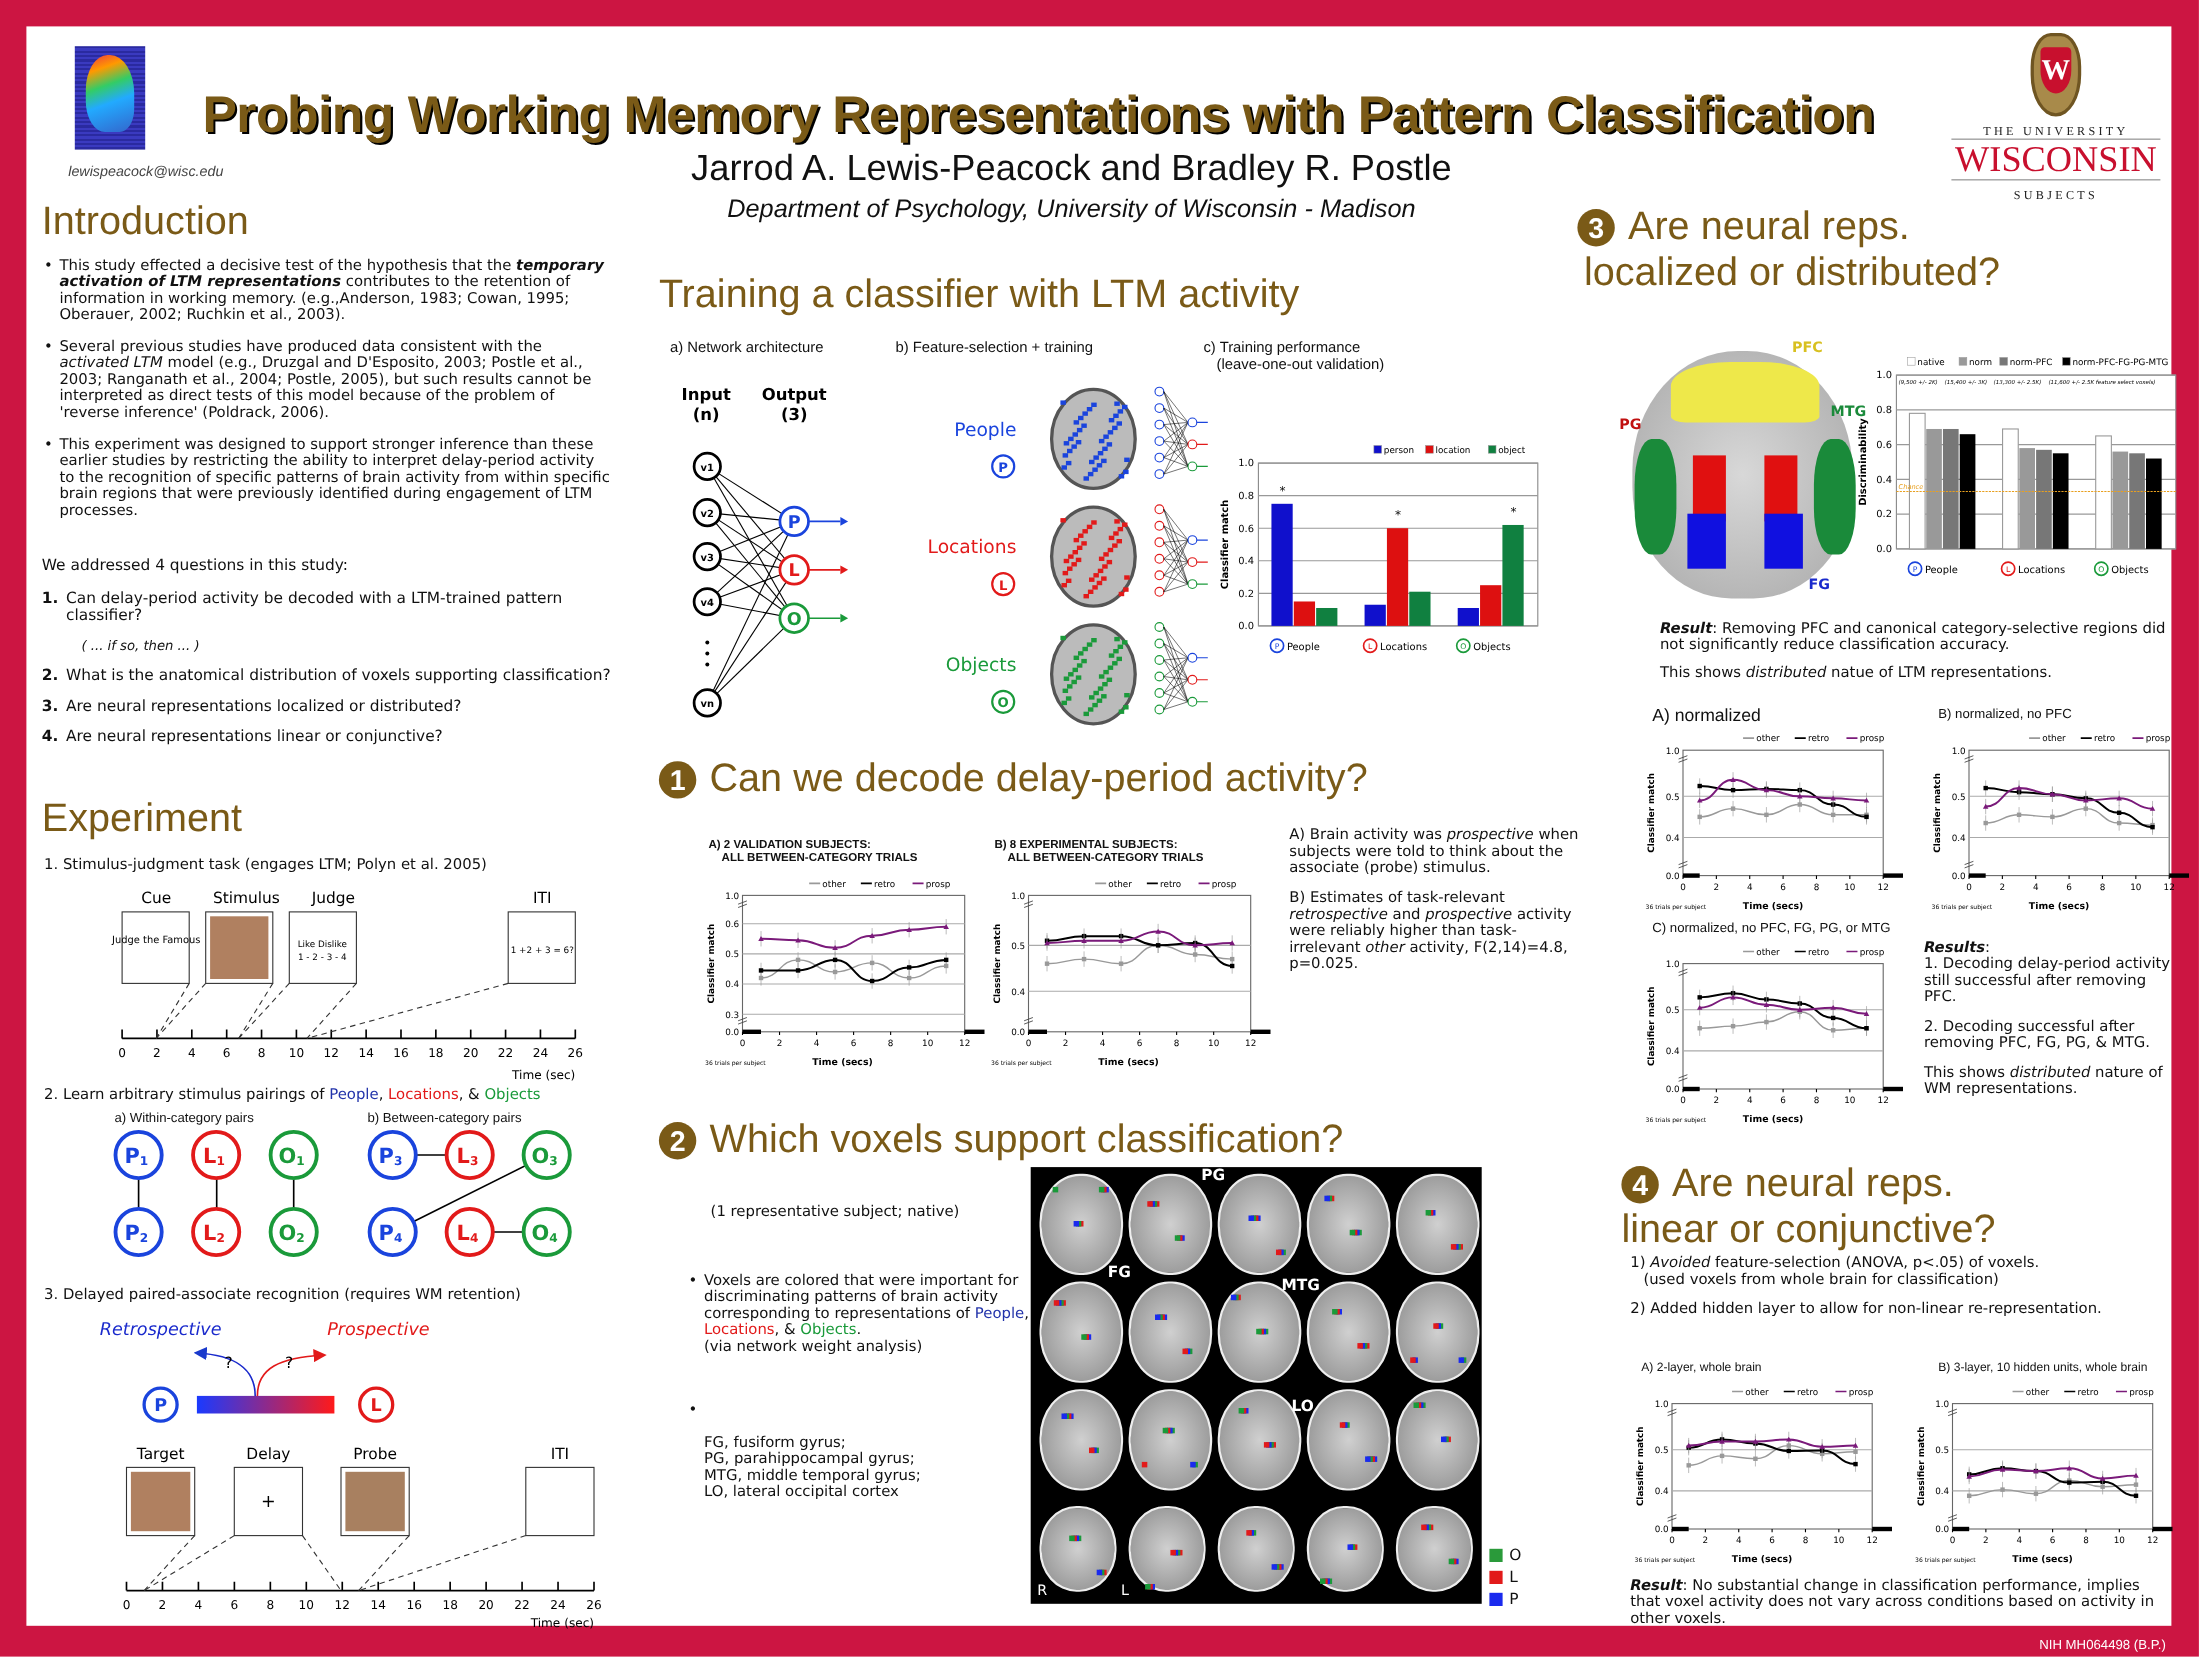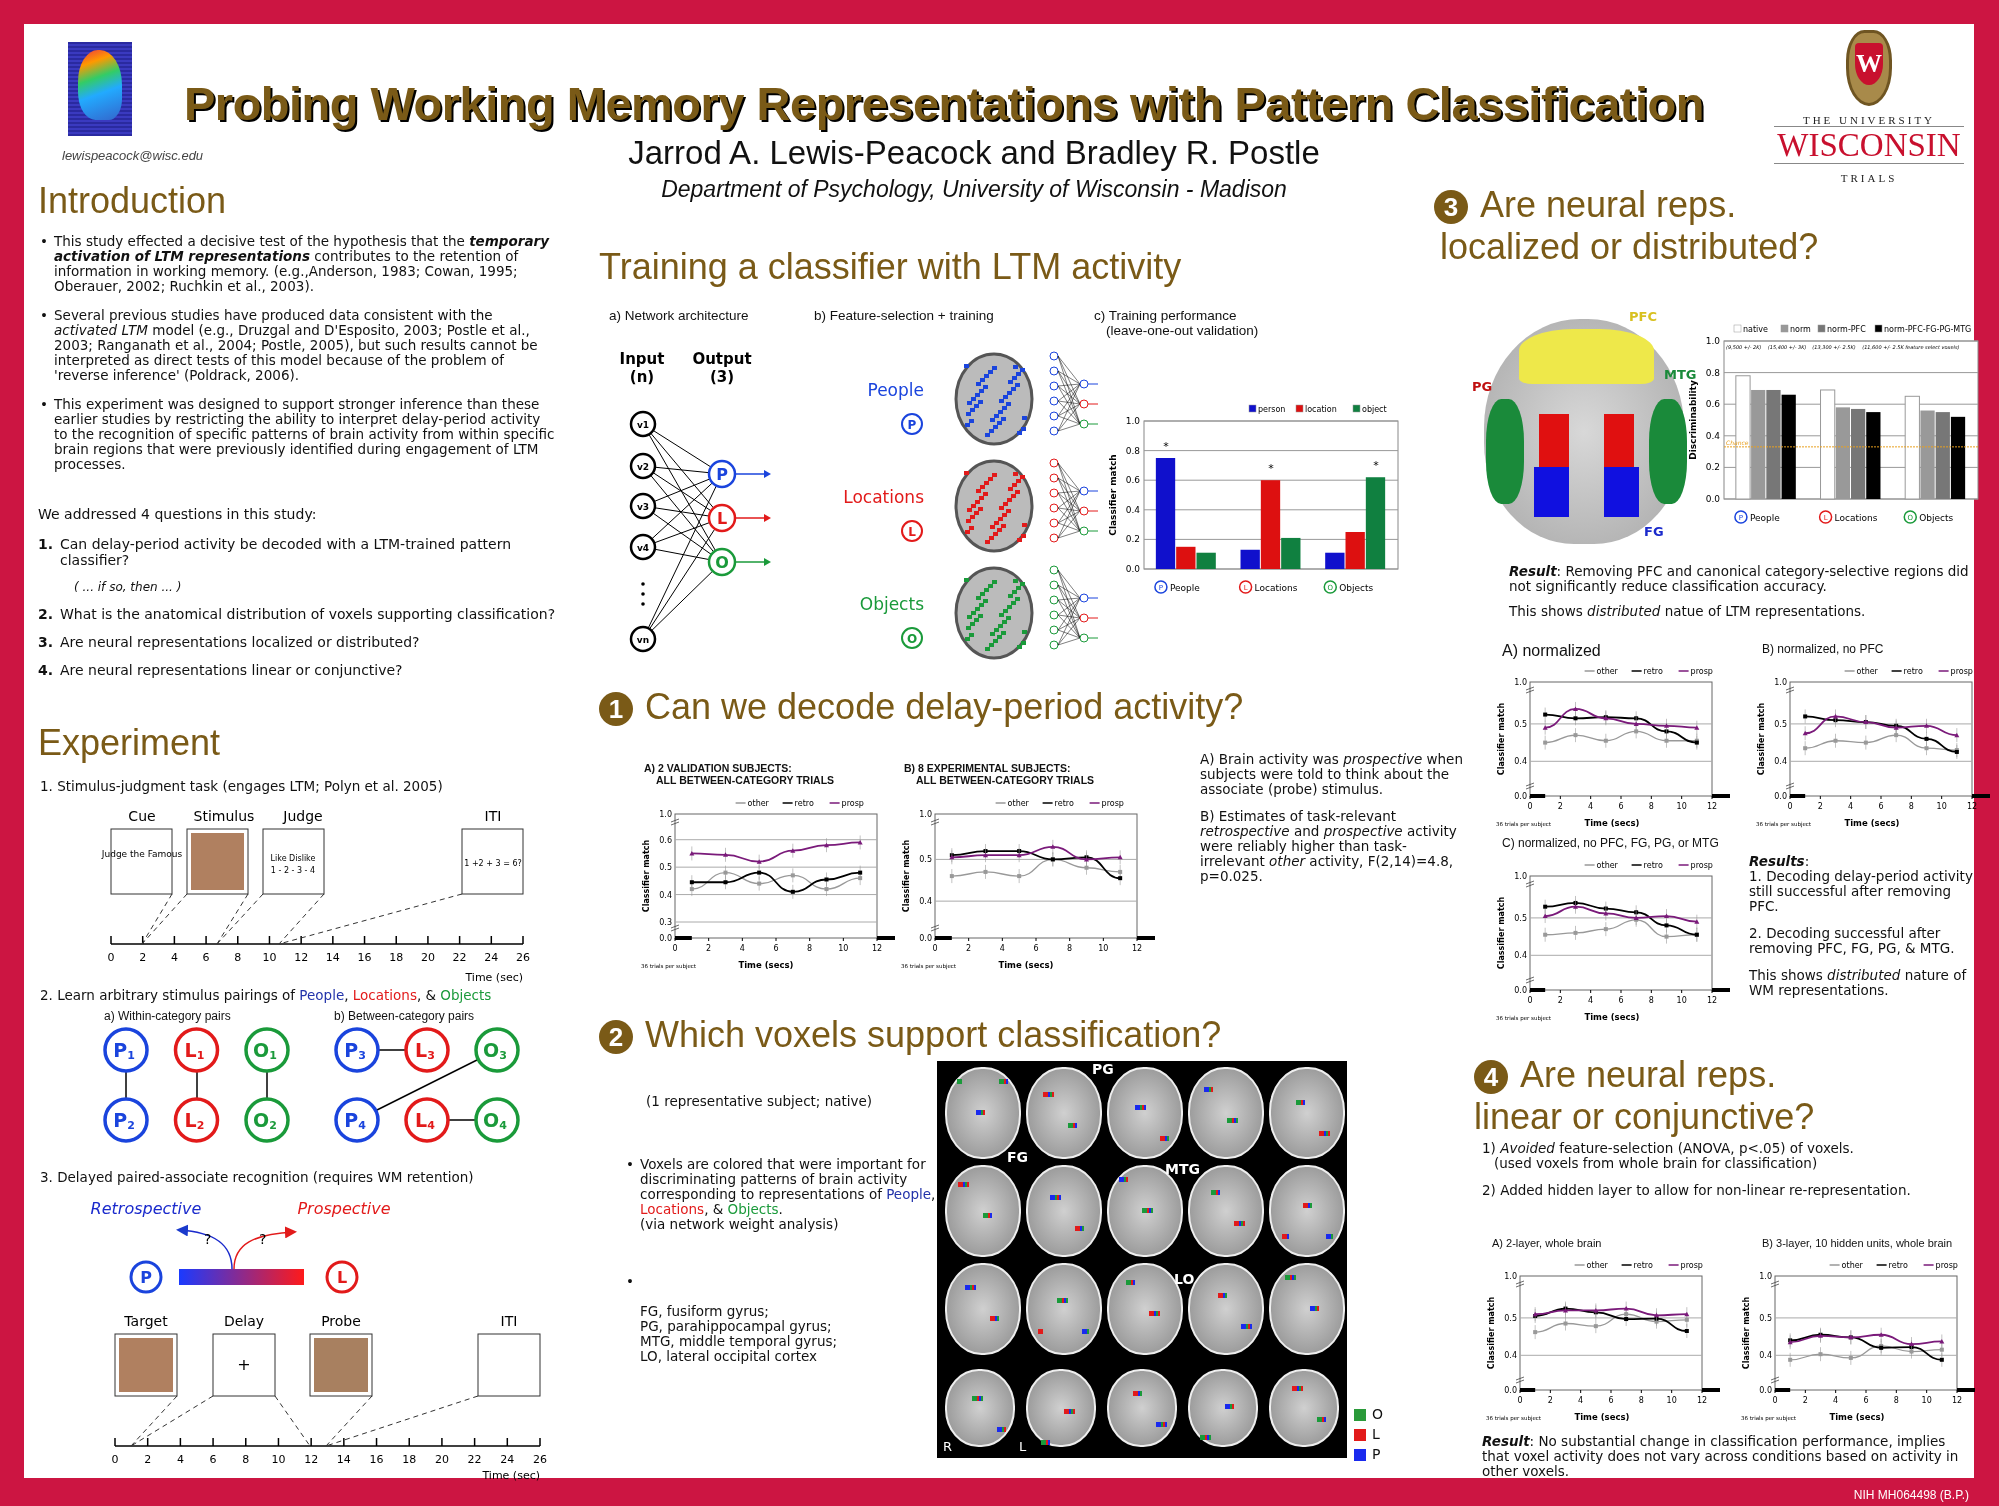--- a/index.html
+++ b/index.html
@@ -43,21 +43,21 @@
   <div class="abs email">lewispeacock@wisc.edu</div>
   <div class="abs authors">Jarrod A. Lewis-Peacock and Bradley R. Postle</div>
   <div class="abs dept">Department of Psychology, University of Wisconsin - Madison</div>
 
   <div class="abs uw">
     <div class="crest">
         <span>W</span>
       </div>
     <div class="uw-small">THE UNIVERSITY</div>
     <div class="uw-big">WISCONSIN</div>
-    <div class="uw-small">TRIALS</div>
+    <div class="uw-small">SUBJECTS</div>
   </div>
 
   <div class="abs h-sec" style="left:14px;top:156px;">Introduction</div>
   <div class="abs body-text" style="left:14px;top:210px;width:520px;">
     <div class="bullet"><span>This study effected a decisive test of the hypothesis that the </span><b><i>temporary activation of LTM representations</i></b><span> contributes to the retention of information in working memory. (e.g.,Anderson, 1983; Cowan, 1995; Oberauer, 2002; Ruchkin et al., 2003).</span></div>
     <div class="bullet"><span>Several previous studies have produced data consistent with the </span><i>activated LTM</i><span> model (e.g., Druzgal and D'Esposito, 2003; Postle et al., 2003; Ranganath et al., 2004; Postle, 2005), but such results cannot be interpreted as direct tests of this model because of the problem of 'reverse inference' (Poldrack, 2006).</span></div>
     <div class="bullet"><span>This experiment was designed to support stronger inference than these earlier studies by restricting the ability to interpret delay-period activity to the recognition of specific patterns of brain activity from within specific brain regions that were previously identified during engagement of LTM processes.</span></div>
   </div>
   <div class="abs" style="left:14px;top:482px;width:520px;font-size:14px;">
     <div style="margin-bottom:14px;">We addressed 4 questions in this study:</div>
@@ -741,21 +741,21 @@
       <path d="M117.66666666666667,65.21739130434781 L120.16666666666667,60.717391304347814 L122.66666666666667,65.21739130434781z" fill="#7a1a7a"></path>
       <line x1="153.83333333333331" y1="47.86956521739128" x2="153.83333333333331" y2="61.86956521739128" stroke="#999" stroke-width="0.6"></line>
       <path d="M151.33333333333331,56.86956521739128 L153.83333333333331,52.36956521739128 L156.33333333333331,56.86956521739128z" fill="#7a1a7a"></path>
       <line x1="187.5" y1="60.391304347826065" x2="187.5" y2="74.39130434782606" stroke="#999" stroke-width="0.6"></line>
       <path d="M185,69.39130434782606 L187.5,64.89130434782606 L190,69.39130434782606z" fill="#7a1a7a"></path>
       <line x1="221.16666666666666" y1="58.30434782608694" x2="221.16666666666666" y2="72.30434782608694" stroke="#999" stroke-width="0.6"></line>
       <path d="M218.66666666666666,67.30434782608694 L221.16666666666666,62.80434782608694 L223.66666666666666,67.30434782608694z" fill="#7a1a7a"></path>
       <line x1="190.6" y1="11" x2="200.6" y2="11" stroke="#7a1a7a" stroke-width="1.5"></line>
       <text x="202.6" y="14" font-size="8">prosp</text>
     </svg>
-  <div class="abs body-text" style="left:1176px;top:728px;width:265px;">
+  <div class="abs body-text" style="left:1148px;top:728px;width:265px;">
     <p style="margin:0 0 12px 0"><span>A) Brain activity was </span><i>prospective</i><span> when subjects were told to think about the associate (probe) stimulus.</span></p>
     <p style="margin:0 0 12px 0"><span>B) Estimates of task-relevant </span><i>retrospective</i><span> and </span><i>prospective</i><span> activity were reliably higher than task-irrelevant </span><i>other</i><span> activity, F(2,14)=4.8, p=0.025.</span></p>
   </div>
 
   <div class="abs h-sec" style="left:575px;top:990px;"><span class="num">2</span><span>Which voxels support classification?</span></div>
   <div class="abs body-text" style="left:600px;top:1070px;width:340px;">
     <div style="padding-left:22px;margin-bottom:48px">(1 representative subject; native)</div>
     <div class="bullet" style="margin-bottom:42px"><span>Voxels are colored that were important for discriminating patterns of brain activity corresponding to representations of </span><span style="color:#2233aa">People</span>, <span style="color:#e21a1a">Locations</span>, &amp; <span style="color:#1a9a3a">Objects</span>.<br><span>(via network weight analysis)</span></div>
     <div class="bullet"><br><br>
       <span>FG, fusiform gyrus;</span><br><span>PG, parahippocampal gyrus;</span><br><span>MTG, middle temporal gyrus;</span><br><span>LO, lateral occipital cortex</span>

